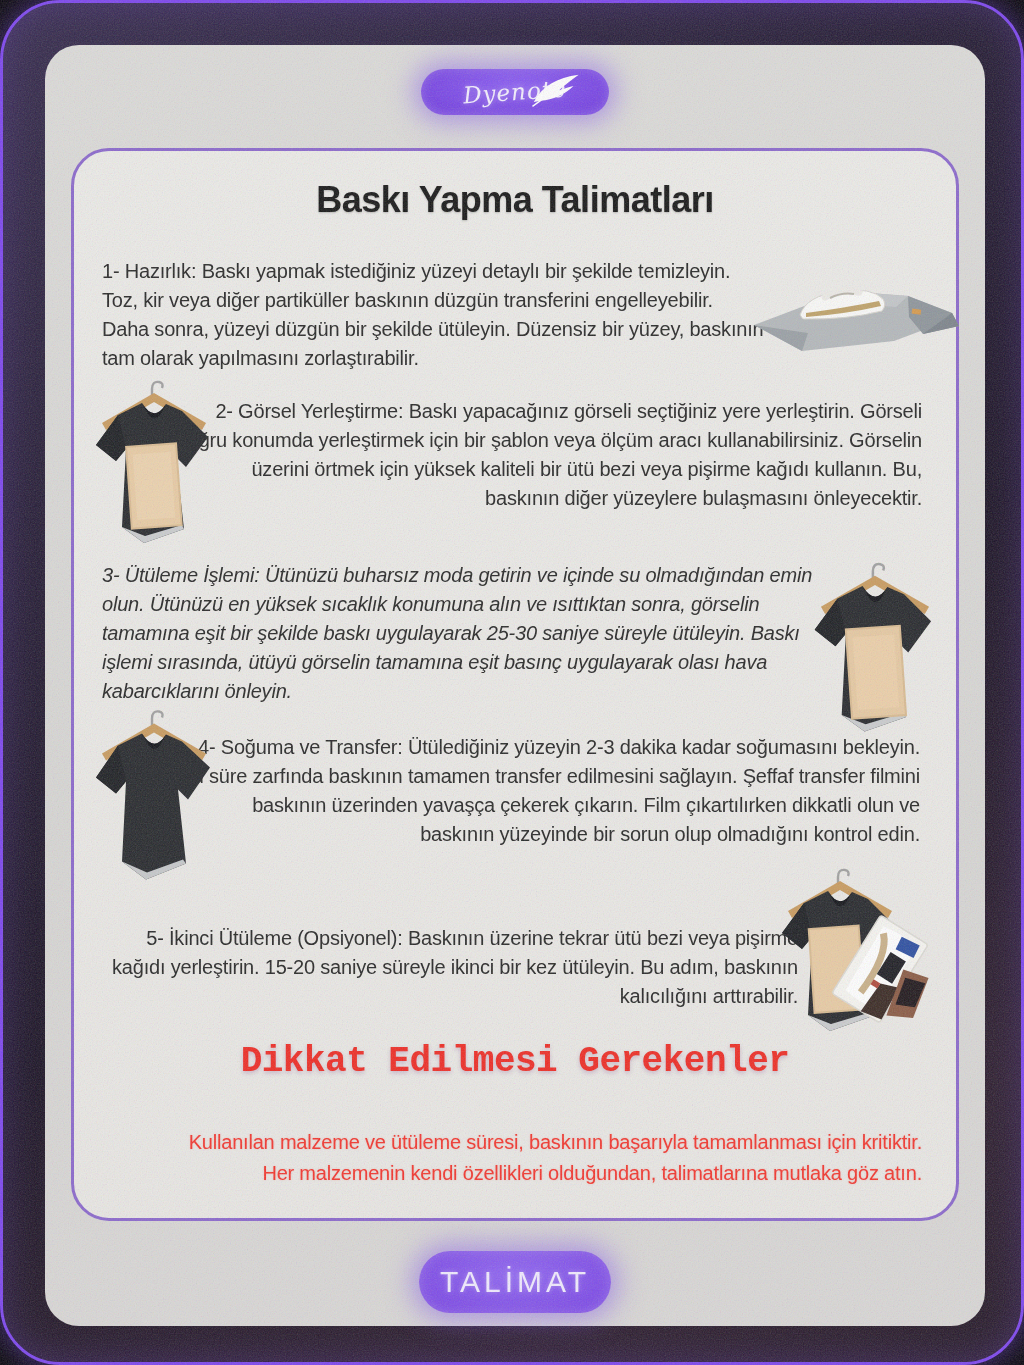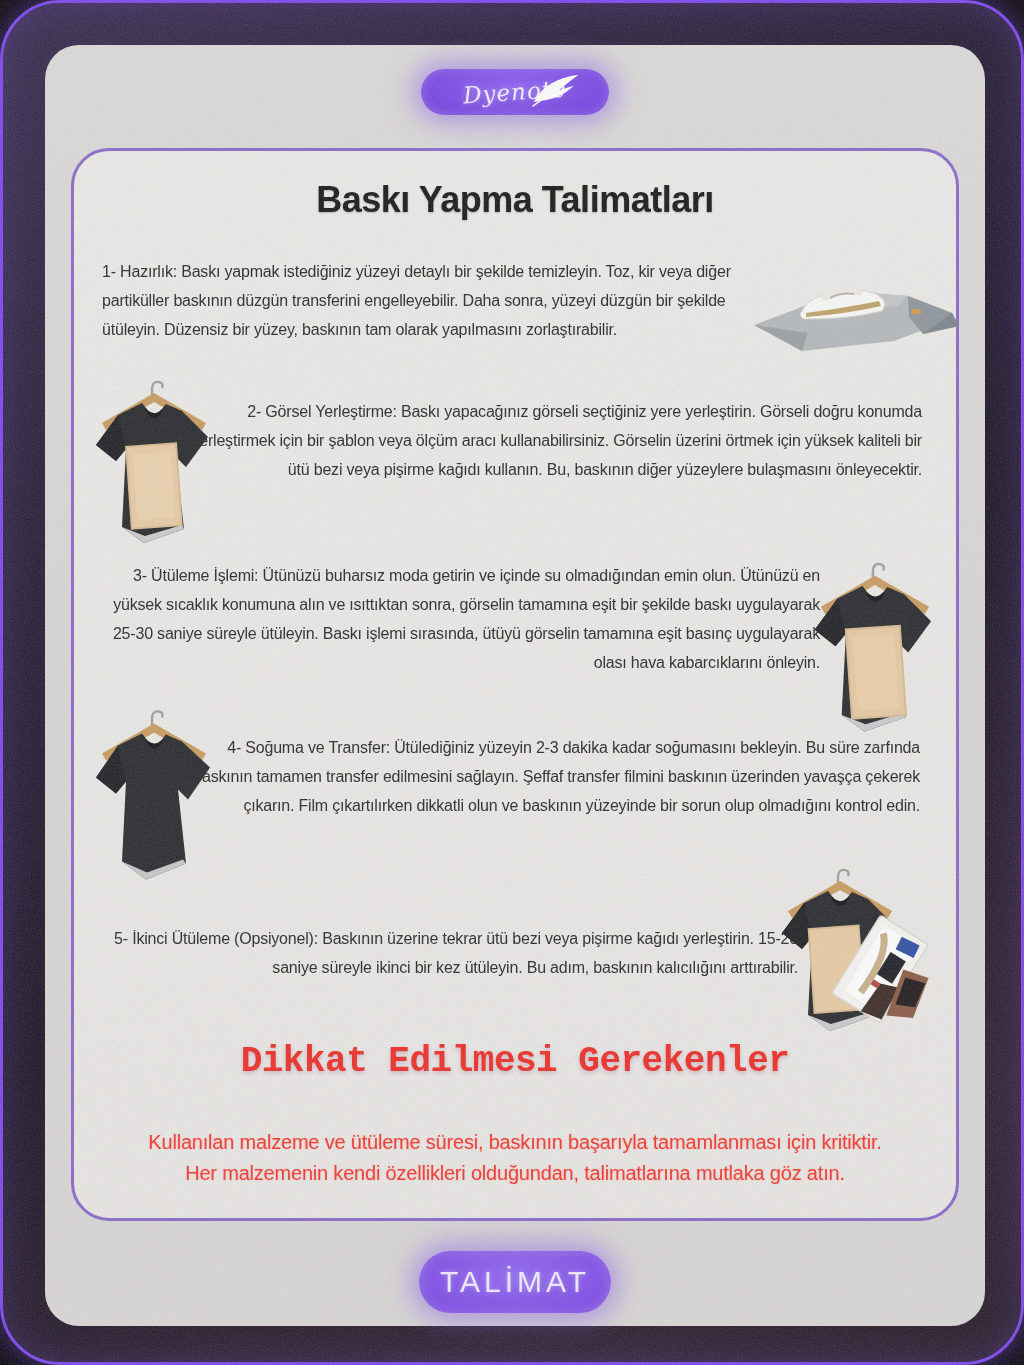--- a/index.html
+++ b/index.html
@@ -30,39 +30,39 @@
 
   
   .card { position:absolute; left:26px; top:103px; width:888px; height:1073px;
     border-radius:38px; border:3px solid #8a67cc;
     background:linear-gradient(180deg,#ecebe8 0%,#e9e7e4 100%); }
 
   .card-title { position:absolute; left:0; right:0; top:28px; text-align:center;
     font-size:36px; font-weight:bold; color:#161616; letter-spacing:-.5px;
     text-shadow:0 1px 2px rgba(0,0,0,.22); }
 
-  .step { position:absolute; font-size:16px; line-height:29px; color:#272727;
+  .step { position:absolute; font-size:20px; line-height:29px; color:#272727;
     letter-spacing:-.2px; }
   .step-1 { left:28px;  top:106px; width:662px; text-align:left; }
   .step-2 { right:34px; top:246px; width:748px; text-align:right; }
-  .step-3 { left:28px;  top:410px; width:718px; text-align:right; }
+  .step-3 { left:28px;  top:410px; width:718px; text-align:left;font-style:italic; }
   .step-4 { right:36px; top:582px; width:742px; text-align:right; }
   .step-5 { left:28px;  top:753px; width:696px; text-align:right;margin-top:20px; }
 
   .fig { position:absolute; }
   .fig-iron     { left:672px; top:112px; }
   .fig-shirt-2  { left:14px;  top:226px; }
   .fig-shirt-3  { left:732px; top:408px; }
   .fig-shirt-4  { left:16px;  top:550px; }
   .fig-shirt-5  { left:702px; top:714px; }
 
   .warn-title { position:absolute; left:0; right:0; top:890px; text-align:center;
     font-size:36px; font-weight:bold; color:#ee2b24; letter-spacing:-.5px;
     text-shadow:0 2px 4px rgba(130,60,130,.30);font-family:Liberation Mono, monospace; }
-  .warn-text { position:absolute; left:34px; right:34px; top:976px; text-align:center;
+  .warn-text { position:absolute; left:34px; right:34px; top:976px; text-align:right;
     font-size:20px; line-height:31px; color:#f3342c; letter-spacing:-.2px;
     text-shadow:0 0 2px rgba(243,52,44,.25); }
 
   
   .footer-pill { position:absolute; left:374px; top:1206px; width:192px; height:62px;
     border-radius:31px;
     background:radial-gradient(ellipse at 50% 40%, #9066f2 0%, #7a46e6 78%);
     box-shadow:0 0 26px 8px rgba(128,82,238,.5), inset 0 0 14px rgba(255,255,255,.22);
     display:flex; align-items:center; justify-content:center; }
   .footer-label { color:#f1ebff; font-size:30px; letter-spacing:4px; font-weight:400;

